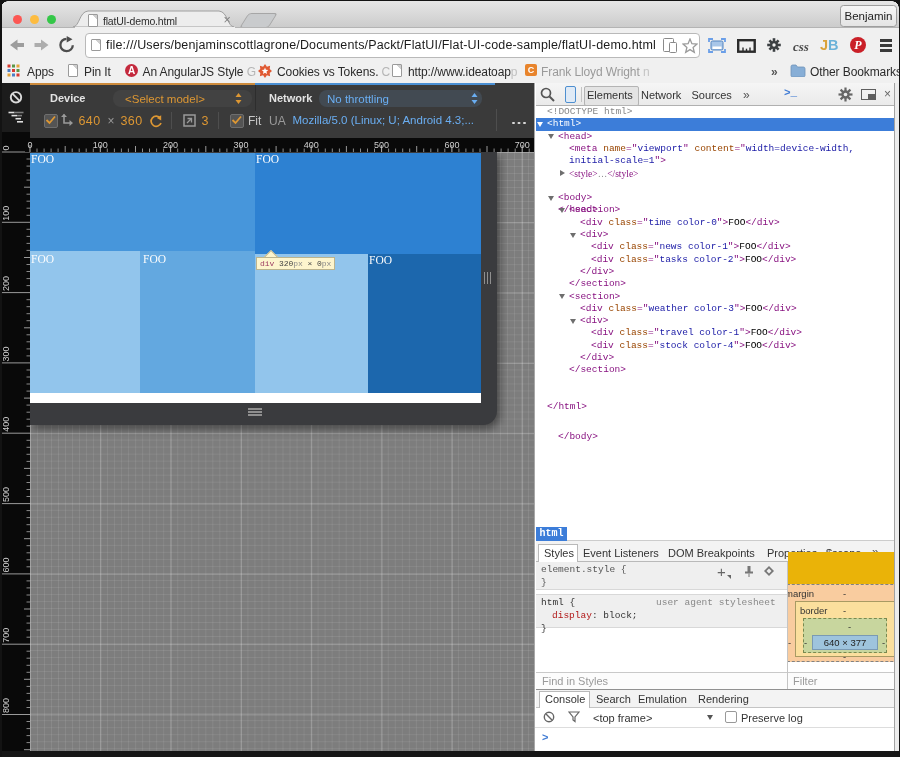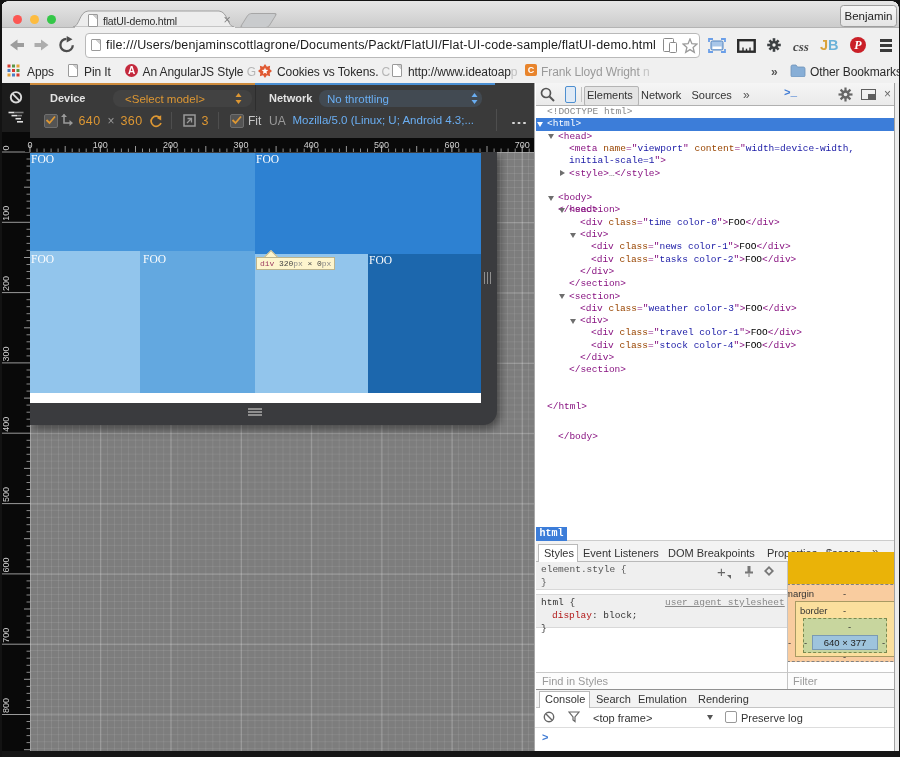--- a/index.html
+++ b/index.html
@@ -459,21 +459,21 @@
     <div class="abs" style="left:333px;top:11px;width:7px;height:5px;background:#5e5e5e;"></div>
     <div class="abs" style="left:349px;top:4px;font-size:12px;color:#666;">×</div>
     <div class="domline mono" style="left:12px;top:23.0px;"><span style="color:#888">&lt;!DOCTYPE html&gt;</span></div>
 <div class="abs" style="left:1px;top:35.3px;width:365px;height:12.3px;background:#3c7dd9"></div>
 <div class="domline mono" style="left:12px;top:35.3px;color:#fff">&lt;html&gt;</div>
 <div class="arrow-d" style="left:2px;top:38.8px;border-top-color:#fff"></div>
 <div class="domline mono" style="left:23px;top:47.6px;"><span class="tag">&lt;head&gt;</span></div>
 <div class="arrow-d" style="left:13px;top:51.1px;"></div>
 <div class="domline mono" style="left:34px;top:59.9px;"><span class="tag">&lt;meta <span class="attr">name</span>="<span class="val">viewport</span>" <span class="attr">content</span>="<span class="val">width=device-width,</span></span></div>
 <div class="domline mono" style="left:34px;top:72.2px;"><span class="tag"><span class="val">initial-scale=1</span>"&gt;</span></div>
-<div class="domline mono" style="left:34px;top:84.5px;"><span class="tag">&lt;style&gt;</span><span style="color:#888">…</span><span class="tag">&lt;/style&gt;</span></div>
+<div class="domline mono" style="left:34px;top:84.5px;font-family:Liberation Serif, serif;"><span class="tag">&lt;style&gt;</span><span style="color:#888">…</span><span class="tag">&lt;/style&gt;</span></div>
 <div class="arrow-r" style="left:25px;top:87.0px;"></div>
 <div class="domline mono" style="left:23px;top:96.8px;margin-top:24px;"><span class="tag">&lt;/head&gt;</span></div>
 <div class="domline mono" style="left:23px;top:109.1px;"><span class="tag">&lt;body&gt;</span></div>
 <div class="arrow-d" style="left:13px;top:112.6px;"></div>
 <div class="domline mono" style="left:34px;top:121.4px;"><span class="tag">&lt;section&gt;</span></div>
 <div class="arrow-d" style="left:24px;top:124.9px;"></div>
 <div class="domline mono" style="left:45px;top:133.7px;"><span class="tag">&lt;div <span class="attr">class</span>="<span class="val">time color-0</span>"&gt;</span>FOO<span class="tag">&lt;/div&gt;</span></div>
 <div class="domline mono" style="left:45px;top:146.0px;"><span class="tag">&lt;div&gt;</span></div>
 <div class="arrow-d" style="left:35px;top:149.5px;"></div>
 <div class="domline mono" style="left:56px;top:158.3px;"><span class="tag">&lt;div <span class="attr">class</span>="<span class="val">news color-1</span>"&gt;</span>FOO<span class="tag">&lt;/div&gt;</span></div>
@@ -514,21 +514,21 @@
     <svg class="abs" style="left:209px;top:483px" width="10" height="11">
       <rect x="3.5" y="0" width="3" height="6" fill="#777"></rect>
         <rect x="1" y="5.5" width="8" height="2" fill="#777"></rect>
         <rect x="4.5" y="7.5" width="1" height="3.5" fill="#777"></rect>
     </svg>
     <svg class="abs" style="left:228px;top:483px" width="12" height="11">
       <path d="M6,0 L11,5 L6,10 L1,5 Z" fill="#777"></path>
         <path d="M6,2.5 L8.5,5 L6,7.5 L3.5,5 Z" fill="#eee"></path>
     </svg>
     <div class="abs mono" style="left:6px;top:514px;color:#333;">html {</div>
-    <div class="abs mono" style="left:130px;top:514px;color:#888;text-decoration:underline;">user agent stylesheet</div>
+    <div class="abs mono" style="left:121px;top:514px;color:#888;">user agent stylesheet</div>
     <div class="abs mono" style="left:17px;top:527px;"><span style="color:#b21919">display</span><span style="color:#333">: block;</span></div>
     <div class="abs mono" style="left:6px;top:540px;color:#333;">}</div>
     <div class="abs" style="left:1px;top:589px;width:252px;height:17px;background:#fcfcfc;border-top:1px solid #c9c9c9;border-right:1px solid #c4c4c4;box-sizing:border-box;"></div>
     <div class="abs" style="left:7px;top:592px;font-size:11px;color:#9a9a9a;">Find in Styles</div>
 
     <div class="abs" style="left:253px;top:469px;width:113px;height:110px;background:#eab308;overflow:hidden;">
       <div class="abs" style="left:-6px;top:32px;width:126px;height:78px;background:#f9cc9f;border:1px dashed #828282;box-sizing:border-box;"></div>
       <div class="abs" style="left:-3px;top:35.5px;font-size:9.5px;color:#333;">margin</div>
       <div class="abs" style="left:55px;top:35.5px;font-size:9.5px;color:#333;">-</div>
       <div class="abs" style="left:7px;top:49px;width:100px;height:56px;background:#fbdf9d;border:1px solid #a89a63;box-sizing:border-box;"></div>

